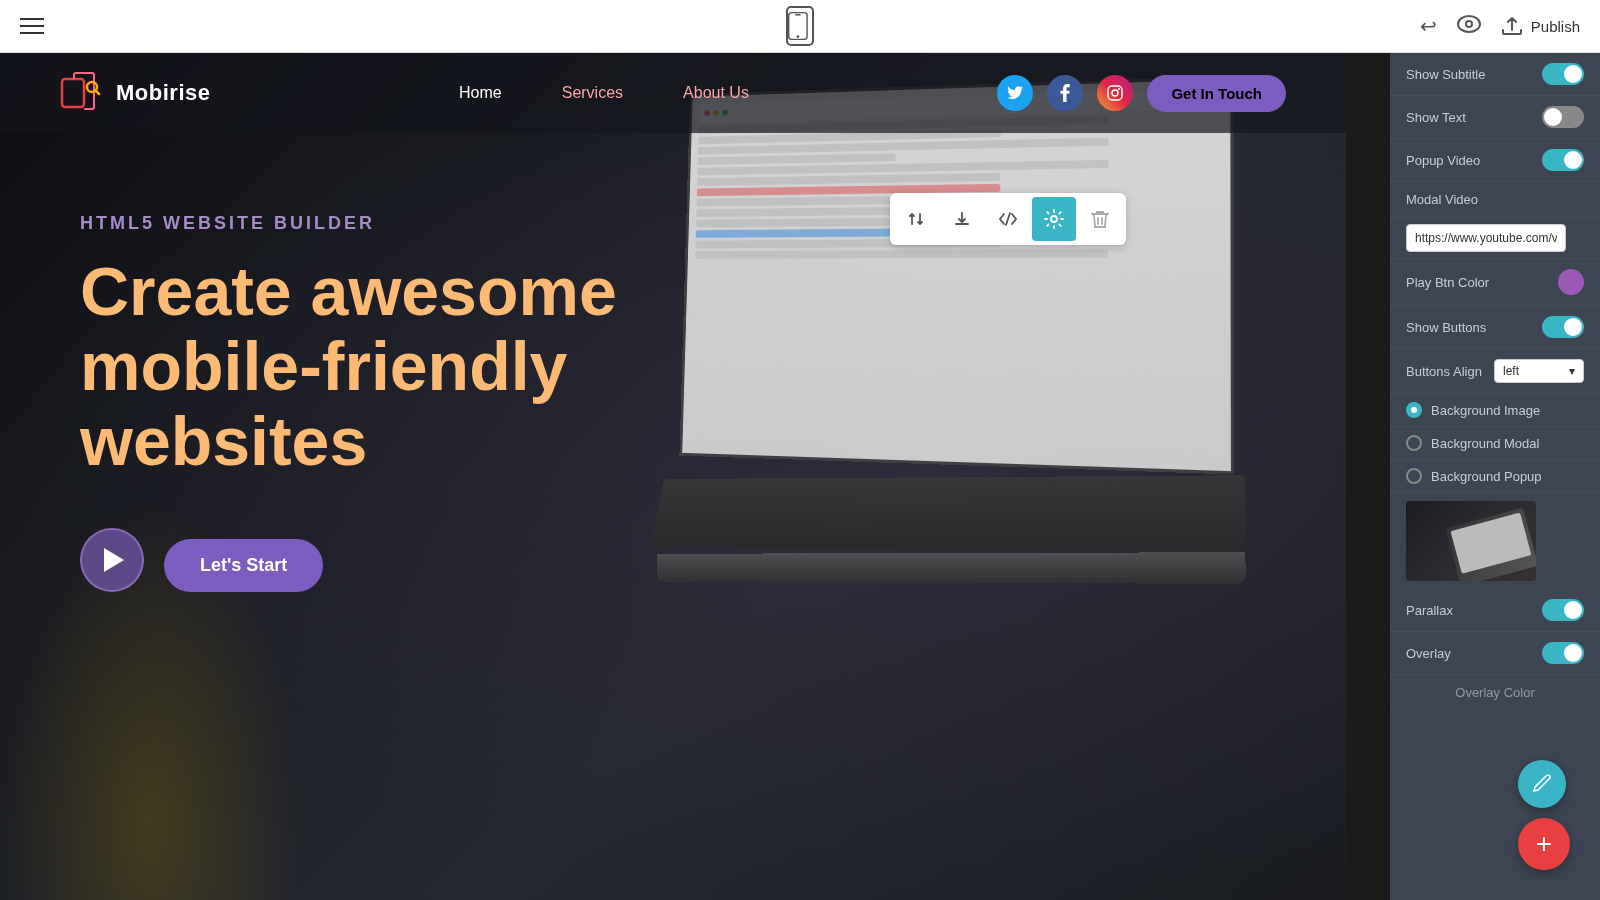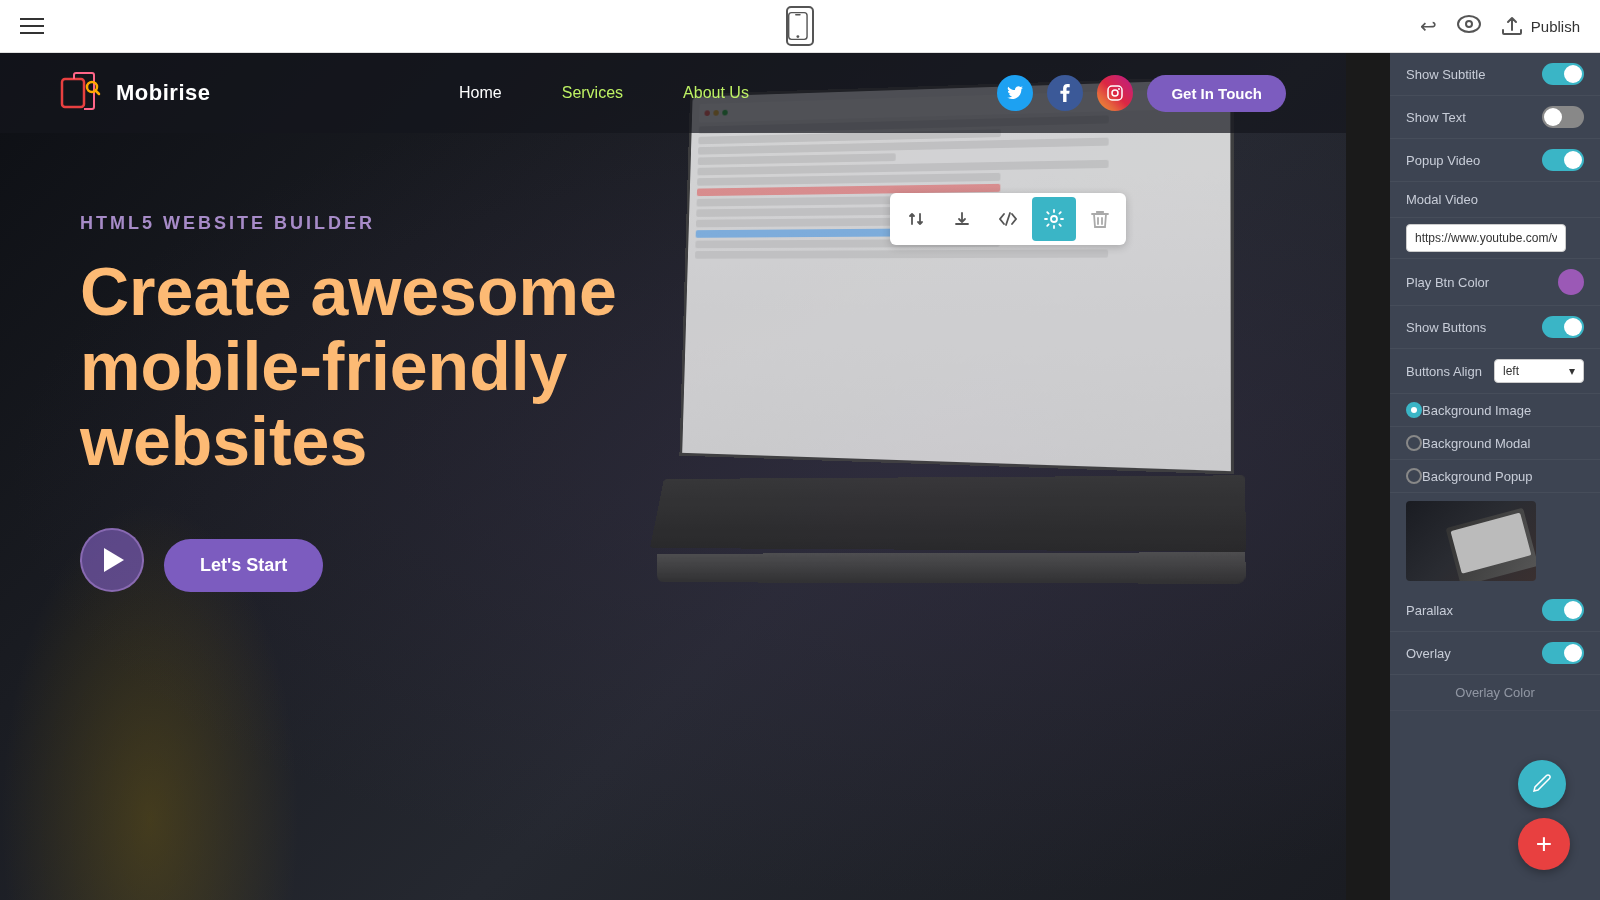--- a/index.html
+++ b/index.html
@@ -131,28 +131,28 @@
     }
     .brand { display: flex; align-items: center; gap: 12px; }
     .brand-logo {
       width: 44px;
       height: 44px;
       position: relative;
     }
     .brand-logo svg { width: 44px; height: 44px; }
     .brand-name { color: #fff; font-size: 22px; font-weight: 600; letter-spacing: 0.5px; }
     .nav-links { display: flex; align-items: center; gap: 60px; justify-content: flex-end; }
-    .nav-link { color: #bef264; font-size: 16px; cursor: pointer; text-decoration: none; }
+    .nav-link { color: #fca5a5; font-size: 16px; cursor: pointer; text-decoration: none; }
     .nav-link.active { color: #fff; }
     .nav-right { display: flex; align-items: center; gap: 14px; }
     .social-icon { width: 36px; height: 36px; border-radius: 50%; display: flex; align-items: center; justify-content: center; cursor: pointer; font-size: 14px; }
     .social-twitter { background: #1da1f2; }
     .social-facebook { background: #3b5998; }
     .social-instagram { background: linear-gradient(45deg, #f09433, #e6683c, #dc2743, #cc2366, #bc1888); }
-    .cta-btn { background: #7c5cbf; color: #ffffff; padding: 10px 24px; border-radius: 25px; font-size: 15px; font-weight: 600; cursor: pointer; border: none; }
+    .cta-btn { background: #7c5cbf; color: #000000; padding: 10px 24px; border-radius: 25px; font-size: 15px; font-weight: 600; cursor: pointer; border: none; }
 
     
     .hero-content {
       position: relative;
       z-index: 10;
       padding: 80px 56px 0 80px;
     }
     .hero-subtitle {
       color: #a78bc8;
       font-size: 18px;
@@ -288,21 +288,21 @@
       width: 90px;
       cursor: pointer;
       display: flex;
       align-items: center;
       justify-content: space-between;
     }
     
     .radio-row {
       display: flex;
       align-items: center;
-      gap: 0;
+      gap: 9px;
       padding: 8px 16px;
       border-bottom: 1px solid rgba(255,255,255,0.05);
       text-align: center;
     }
     .radio-circle {
       width: 16px;
       height: 16px;
       border-radius: 50%;
       border: 2px solid #888;
       flex-shrink: 0;

